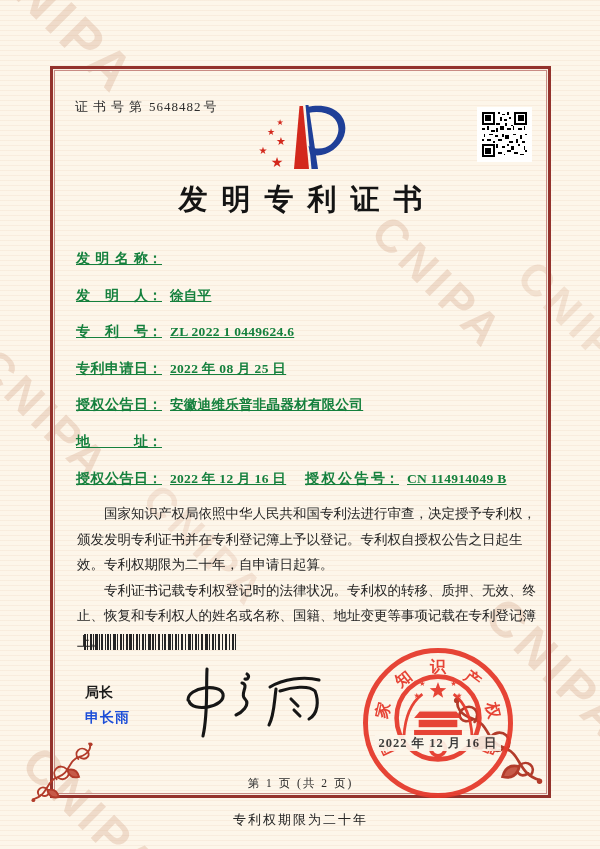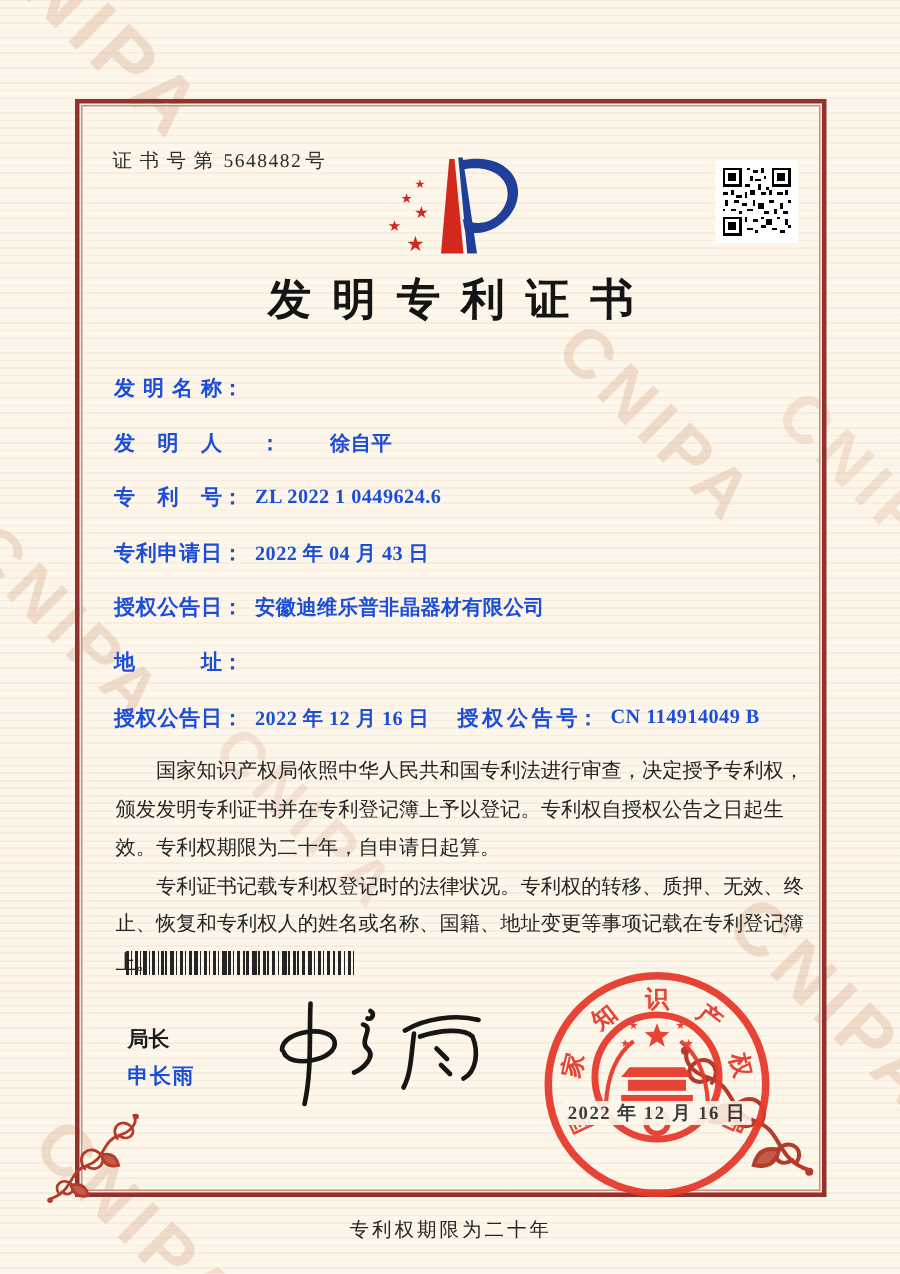--- a/index.html
+++ b/index.html
@@ -40,25 +40,25 @@
 
   .logo{position:absolute;left:252px;top:102px;width:100px;height:74px;}
   .qr{position:absolute;left:477px;top:107px;width:55px;height:55px;background:#fff;padding:3px;box-sizing:border-box;}
 
   .title{
     position:absolute;left:50px;top:180px;width:501px;text-align:center;
     font-size:29px;font-weight:bold;color:#141414;
     letter-spacing:14px;text-indent:14px;
   }
 
-  .field{position:absolute;left:76px;display:flex;align-items:flex-start;font-size:14px;font-weight:600;color:#1d4ed8;white-space:nowrap;}
+  .field{position:absolute;left:76px;display:flex;align-items:center;font-size:14px;font-weight:600;color:#15803d;white-space:nowrap;text-decoration:underline;}
   .field .lbl{display:inline-block;width:72px;text-align:justify;text-align-last:justify;}
   .field .colon{margin-right:8px;}
   .field .val{font-size:13.5px;letter-spacing:0.3px;}
-  .f0{top:250px;} .f1{top:287px;gap:25px;} .f2{top:323px;} .f3{top:360px;} .f4{top:396px;} .f5{top:433px;}
+  .f0{top:250px;} .f1{top:287px;} .f2{top:323px;} .f3{top:360px;} .f4{top:396px;} .f5{top:433px;}
   .g1{top:470px;} .g2{top:470px;left:305px;}
   .g2 .lbl{width:80px;}
 
   .paras{position:absolute;left:77px;top:501px;width:459px;font-size:13.5px;line-height:25.5px;color:#242424;}
   .paras p{margin:0;text-indent:2em;}
 
   .barcode{position:absolute;left:84px;top:634px;width:154px;height:16px;}
 
   .issuer-title{position:absolute;left:85px;top:684px;font-family:"Liberation Sans","DejaVu Sans",sans-serif;font-weight:700;font-size:14px;color:#1c1c1c;}
   .issuer-name{position:absolute;left:85px;top:709px;font-family:"Liberation Sans","DejaVu Sans",sans-serif;font-weight:700;font-size:14px;color:#1d4ed8;letter-spacing:1px;}
@@ -191,21 +191,21 @@
       <span class="val">徐自平</span>
   </div>
   <div class="field f2">
     <span class="lbl">专利号</span>
       <span class="colon">：</span>
       <span class="val">ZL 2022 1 0449624.6</span>
   </div>
   <div class="field f3">
     <span class="lbl">专利申请日</span>
       <span class="colon">：</span>
-      <span class="val">2022 年 04 月 43 日</span>
+      <span class="val">2022 年 08 月 25 日</span>
   </div>
   <div class="field f4">
     <span class="lbl">授权公告日</span>
       <span class="colon">：</span>
       <span class="val">安徽迪维乐普非晶器材有限公司</span>
   </div>
   <div class="field f5">
     <span class="lbl">地址</span>
       <span class="colon">：</span>
   </div>
@@ -341,15 +341,16 @@
       <path d="M34,48 c-9,-11 4,-22 13,-13 c7,7 -2,17 -11,11"></path>
       <path d="M62,22 c-7,-9 3,-18 11,-11 c6,5 0,14 -9,9"></path>
       <path d="M12,70 c-6,-8 3,-15 10,-9 c5,4 0,12 -8,7"></path>
       <path d="M22,62 q12,-3 15,9 q-12,3 -15,-9" fill="#c65a48"></path>
       <path d="M48,36 q12,-3 15,9 q-12,3 -15,-9" fill="#c65a48"></path>
     </g>
     <circle cx="78" cy="3" r="2.4" fill="#b23b2a"></circle>
     <circle cx="4" cy="75" r="2.4" fill="#b23b2a"></circle>
   </svg>
 
+  <div class="page-info">第 1 页 (共 2 页)</div>
   <div class="footer-note">专利权期限为二十年</div>
 
 </div>
 
 </body></html>

